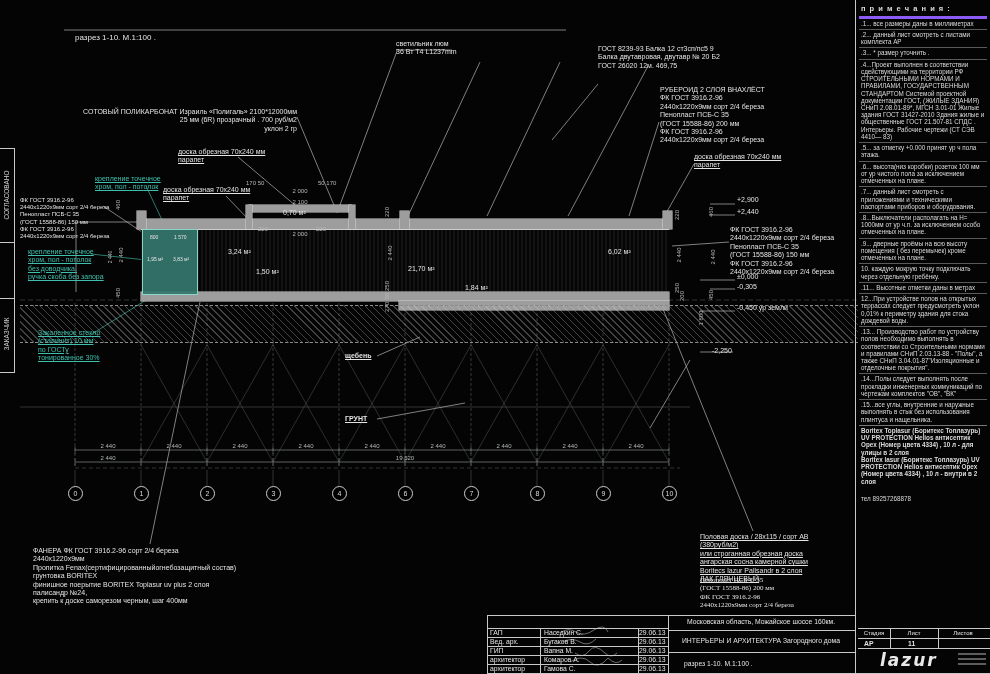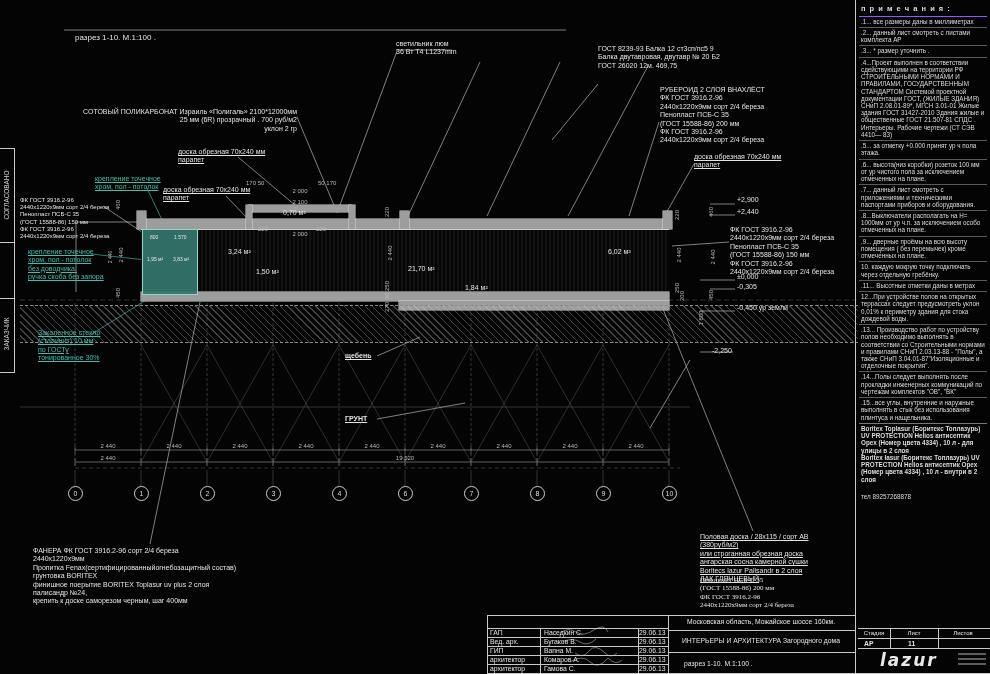--- a/index.html
+++ b/index.html
@@ -22,21 +22,21 @@
   .tealroom{background:rgba(52,118,108,0.92);border:1px solid #8fd2c6;}
   .hatch{background:repeating-linear-gradient(45deg,rgba(0,0,0,0) 0 4px,rgba(210,210,210,0.30) 4px 5px);
          border-top:1px dashed #8a8a8a;border-bottom:1px dashed #8a8a8a;}
   .bubble{position:absolute;width:13px;height:13px;border:1px solid #cfcfcf;border-radius:50%;
           background:#000;color:#ddd;font-size:7px;display:flex;align-items:center;justify-content:center;}
   .tline{position:absolute;background:#c9c9c9;}
   .gline{position:absolute;background:#5c5c5c;}
   .notes{position:absolute;left:859px;top:3px;width:128px;font-size:6.3px;line-height:1.15;color:#dcdcdc;}
   .note{border-top:1px solid #5a5a5a;padding:1px 2px 2px 2px;}
   .note:first-child{border-top:none;}
-  .ntitle{font-weight:bold;font-size:7.5px;letter-spacing:1px;padding:2px;border-bottom:1px solid #8b5cf6;}
+  .ntitle{font-weight:bold;font-size:7.5px;letter-spacing:1px;padding:2px;border-bottom:3px solid #8b5cf6;}
   .tbtxt{font-size:6.8px;white-space:nowrap;}
   .logo{font-size:17px;font-weight:bold;font-style:italic;letter-spacing:2px;color:#e8e8e8;
         font-family:"DejaVu Sans",sans-serif;}
   svg{position:absolute;left:0;top:0;pointer-events:none;}
 </style>
 </head>
 <body>
 
 <div class="canvas">
 

